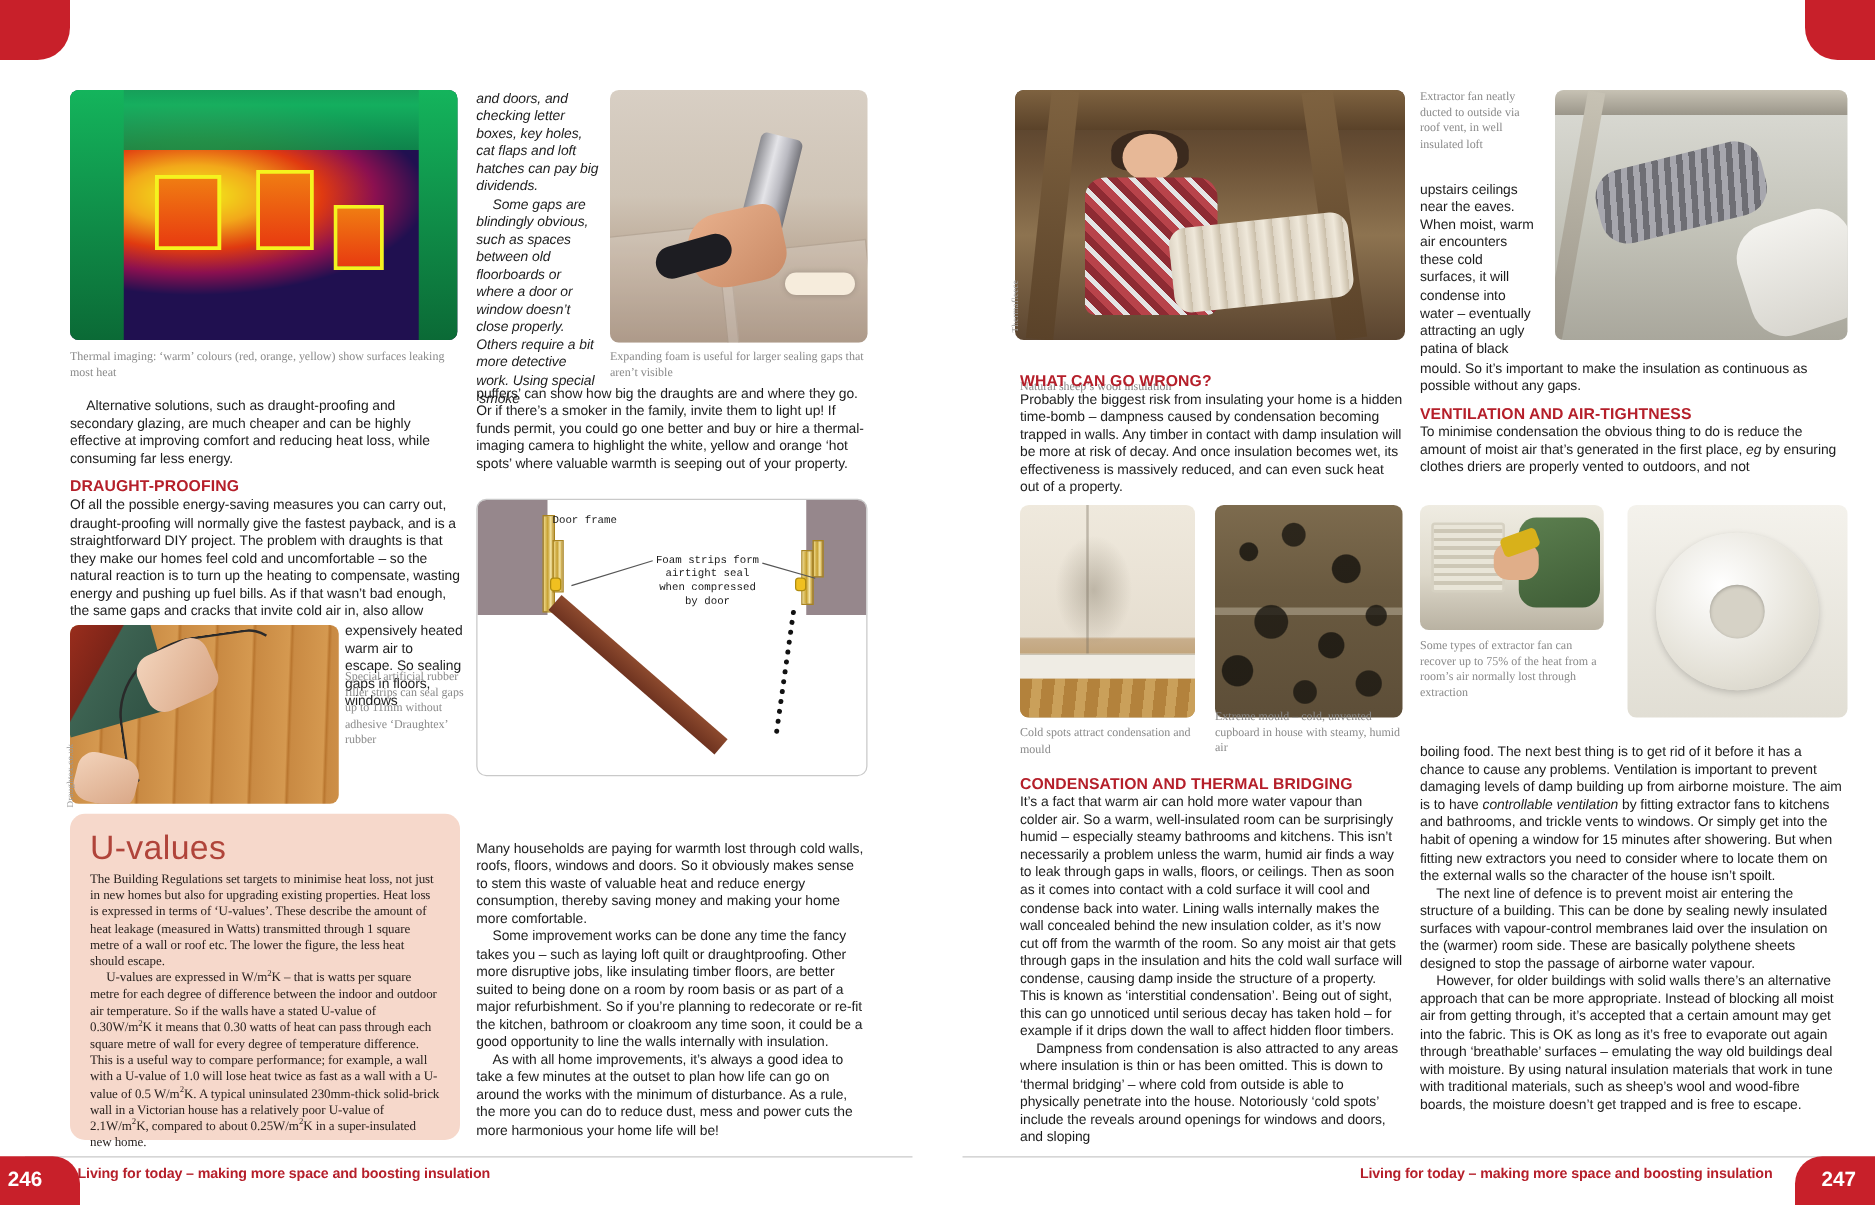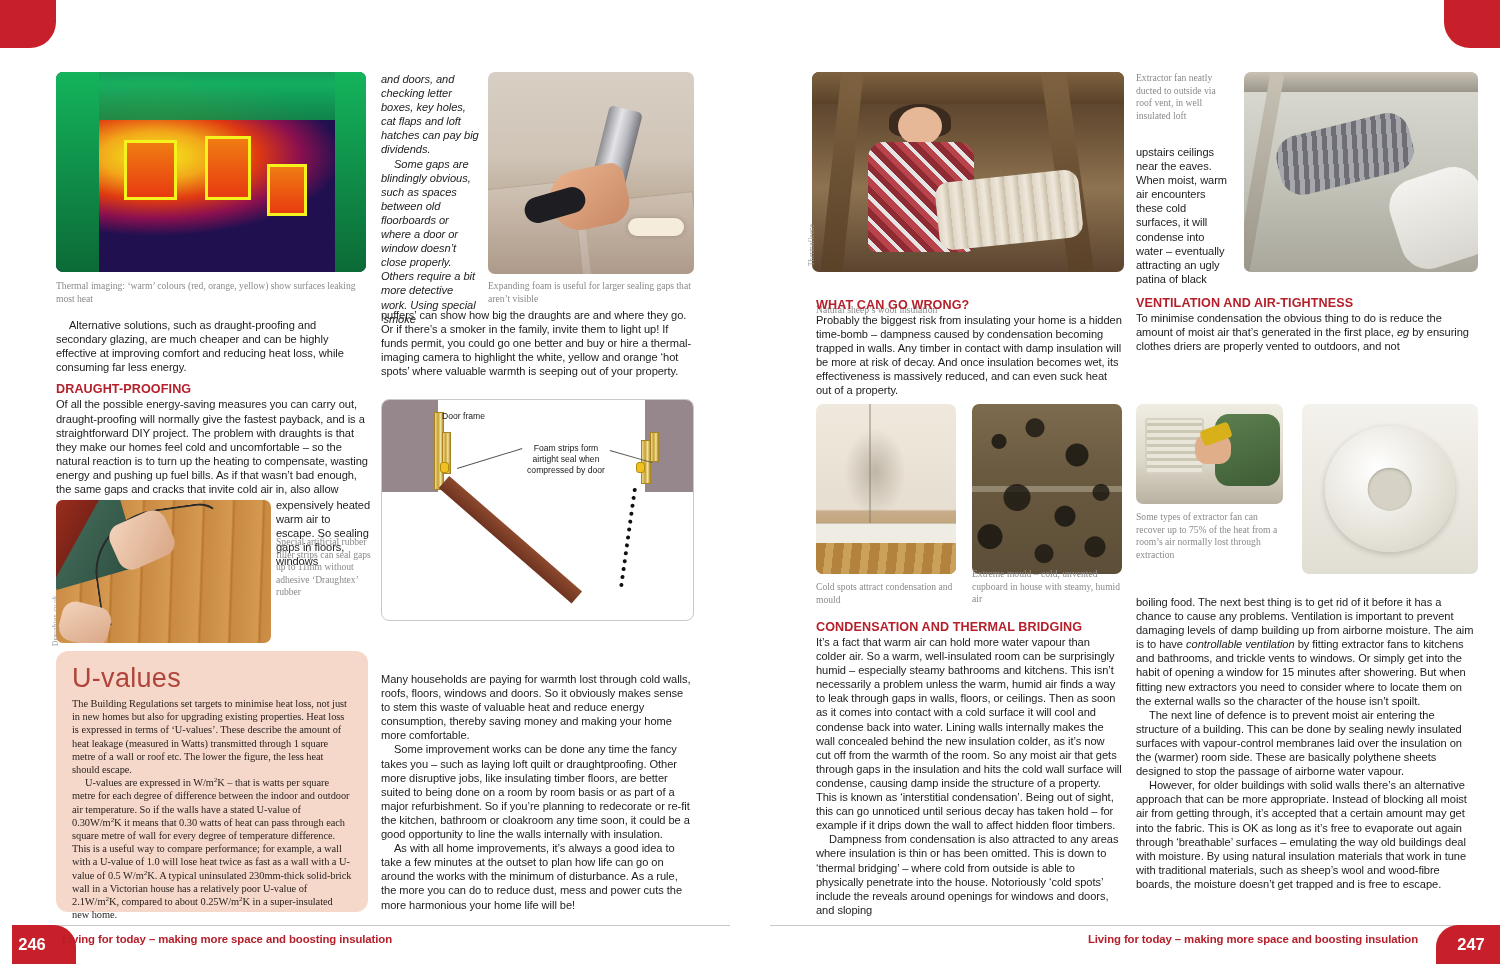--- a/index.html
+++ b/index.html
@@ -226,20 +226,21 @@
     content: ""; position: absolute; left: 50%; top: 50%;
     width: 34%; height: 34%; transform: translate(-50%,-50%);
     border-radius: 50%; background: #d6d2c6;
     box-shadow: inset 0 1px 3px rgba(0,0,0,.25);
   }
 
   
   .diagram {
     position: absolute; background: #fff; border: 1px solid #c9c9c9; border-radius: 8px;
     overflow: hidden;
+    font-family: Liberation Mono, monospace;
   }
   .diagram .wall {
     position: absolute; top: 0; height: 92px; background: #96878c;
   }
   .diagram .wall.l { left: 0;  width: 56px; }
   .diagram .wall.r { right: 0; width: 48px; }
   .diagram .jamb {
     position: absolute; background: linear-gradient(90deg,#efd98a,#c6a032 40%,#f3e4a6 70%,#b88f24);
     border: 1px solid #a8831f;
   }
@@ -284,21 +285,21 @@
   .footrule { position: absolute; height: 1px; background: #c9c9c9; top: 925px; }
   .footer-text {
     position: absolute; top: 933px; font-size: 11.4px; font-weight: bold;
     color: #b51f2a; letter-spacing: -0.1px;
   }
   .pagetab {
     position: absolute; top: 925px; height: 39px; width: 64px;
     background: #c8202a; color: #fff; font-weight: bold; font-size: 16.5px;
     display: flex; align-items: center; justify-content: center;
   }
-  .pagetab.l { left: 0;  border-top-right-radius: 22px; padding-right: 24px; margin-left: 12px; }
+  .pagetab.l { left: 0;  border-top-right-radius: 22px; padding-right: 24px; }
   .pagetab.r { right: 0; border-top-left-radius: 22px; padding-left: 6px; }
 </style>
 </head>
 <body>
 
 <div id="spread">
 
   <div class="corner left"></div>
   <div class="corner right"></div>
 
@@ -440,20 +441,21 @@
     </div>
 
     <div class="photo duct" style="left:494px; top:72px; width:234px; height:200px;">
       <div class="rafter" style="left:0; top:0; width:100%; height:10%;"></div>
       <div class="rafter" style="left:4%; top:0; width:6%; height:100%; transform:rotate(10deg);"></div>
       <div class="pipe"></div>
         <div class="white"></div>
     </div>
 
     <div class="col body-t" style="left:386px; top:288px; width:342px;">
+      <p>mould. So it’s important to make the insulation as continuous as possible without any gaps.</p>
       <div class="sec-head">VENTILATION AND AIR-TIGHTNESS</div>
       <p>
         <span>To minimise condensation the obvious thing to do is reduce the amount of moist air that’s generated in the first place, </span><em>eg</em><span> by ensuring clothes driers are properly vented to outdoors, and not</span>
       </p>
     </div>
 
     <div class="photo fanfit" style="left:386px; top:404px; width:147px; height:100px;">
       <div class="grille"></div>
         <div class="arm"></div>
         <div class="hand2"></div>

